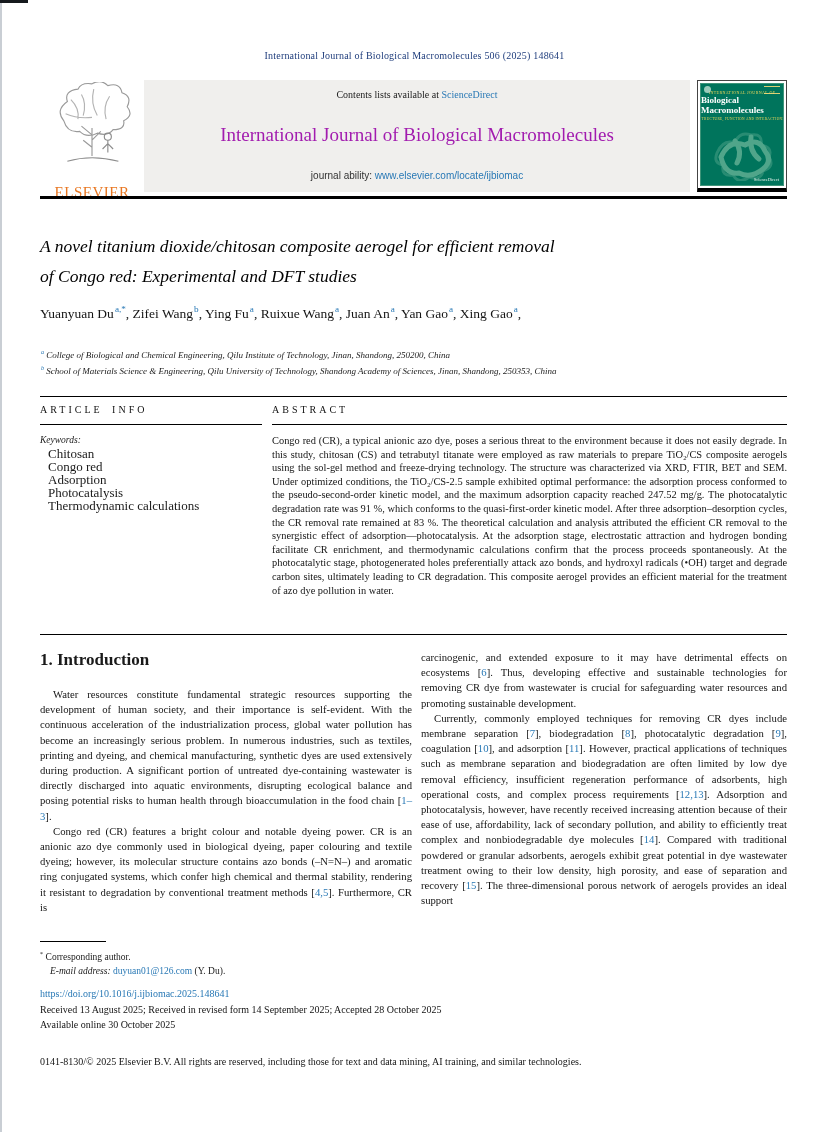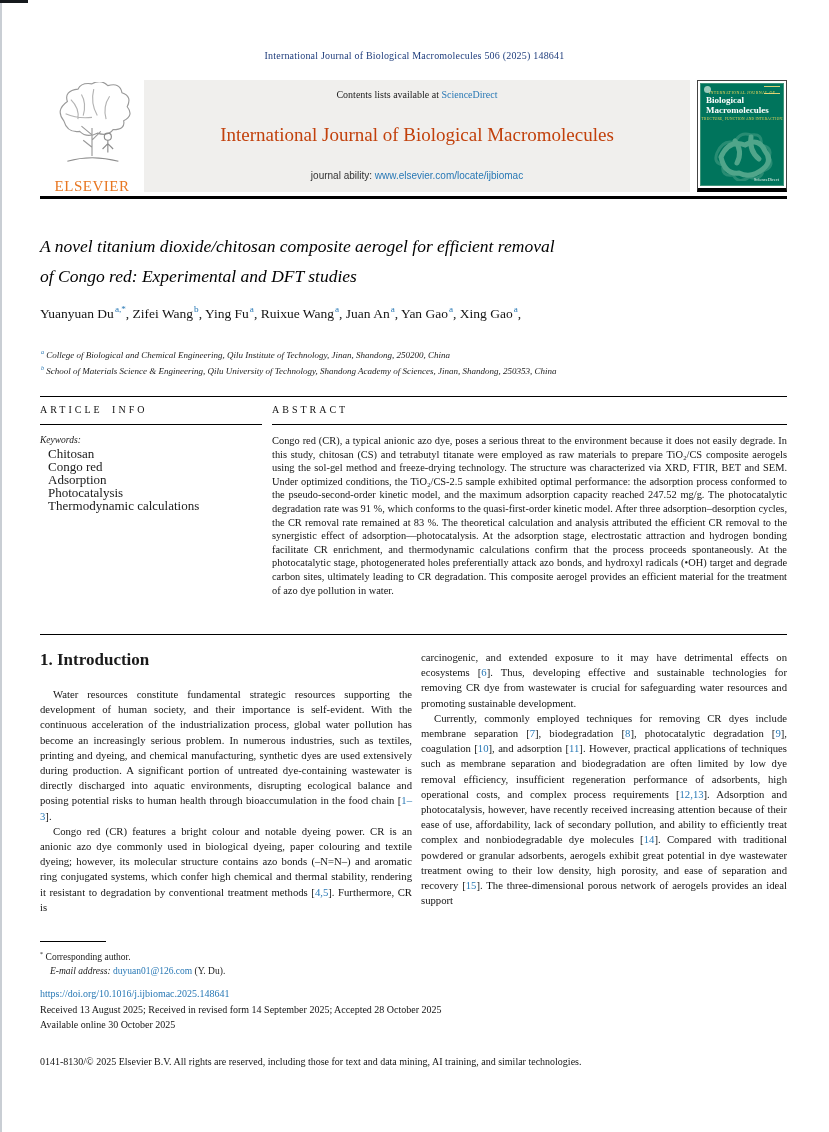--- a/index.html
+++ b/index.html
@@ -8,39 +8,39 @@
   
   .edge-left{position:absolute;left:0;top:0;width:2px;height:100%;background:#c9ced4;}
   .edge-topleft{position:absolute;left:0;top:0;width:28px;height:3px;background:#15191d;}
 
   .citation{position:absolute;top:50px;left:0;width:100%;text-align:center;
             font-size:10px;color:#1f3d7c;letter-spacing:.2px;}
 
   
   .header{position:absolute;top:80px;left:40px;width:747px;height:112px;display:flex;}
   .logo{width:104px;display:flex;flex-direction:column;align-items:center;padding-top:2px;}
-  .logo .logotext{font-size:15px;color:#e87722;letter-spacing:.5px;margin-top:2px;}
+  .logo .logotext{font-size:15px;color:#e87722;letter-spacing:.5px;margin-top:8px;}
   .headbox{flex:1;background:#f0efed;display:flex;flex-direction:column;align-items:center;
            justify-content:space-between;padding:9px 0 11px 0;}
   .contents-line{font-size:10px;color:#222;}
-  .jtitle{font-size:19px;color:#c2410c;}
+  .jtitle{font-size:19px;color:#a21caf;}
   .homepage{font-family:"Liberation Sans","DejaVu Sans",sans-serif;font-size:10px;color:#333;}
   .link{color:#2878b5;text-decoration:none;cursor:pointer;}
   .cover{width:90px;margin-left:7px;background:#fff;border:1px solid #444;border-bottom:4px solid #000;
          padding:2px;box-sizing:border-box;}
   .cover-inner{position:relative;width:100%;height:100%;background:#00745c;box-sizing:border-box;
                border:1px solid #3e9479;display:flex;flex-direction:column;align-items:center;overflow:hidden;}
   .cover-top{width:100%;height:10px;position:relative;}
   .cover-top .mini-tree{position:absolute;left:3px;top:2px;width:7px;height:7px;border-radius:50%;
                         background:#bfe0d2;opacity:.8;}
   .cover-top .mini-lines{position:absolute;right:3px;top:2px;width:16px;height:6px;
                          border-top:1px solid #ffe07a;border-bottom:1px solid #ffe07a;opacity:.85;}
   .cover-kicker{font-size:4px;color:#f0d95a;letter-spacing:.4px;margin-top:2px;white-space:nowrap;}
   .cover-title{font-size:9px;line-height:10px;font-weight:bold;color:#ffffff;align-self:flex-start;
-               padding-left:5px;}
+               }
   .cover-sub{font-size:3.5px;color:#f0d95a;letter-spacing:.3px;margin-top:2px;white-space:nowrap;}
   .cover-molecule{margin-top:2px;}
   .cover-foot{position:absolute;bottom:3px;right:4px;font-size:4.5px;color:#e8f4ee;}
 
   .thick-rule{position:absolute;top:196px;left:40px;width:747px;height:3px;background:#000;}
 
   
   .atitle{position:absolute;top:231px;left:40px;width:745px;font-size:17.5px;line-height:30px;color:#000000;font-style:italic;}
   .authors{position:absolute;top:299px;left:40px;width:745px;font-size:13.5px;line-height:21px;color:#141414;}
   .sup{vertical-align:super;font-size:68%;color:#2878b5;margin-left:1px;}

